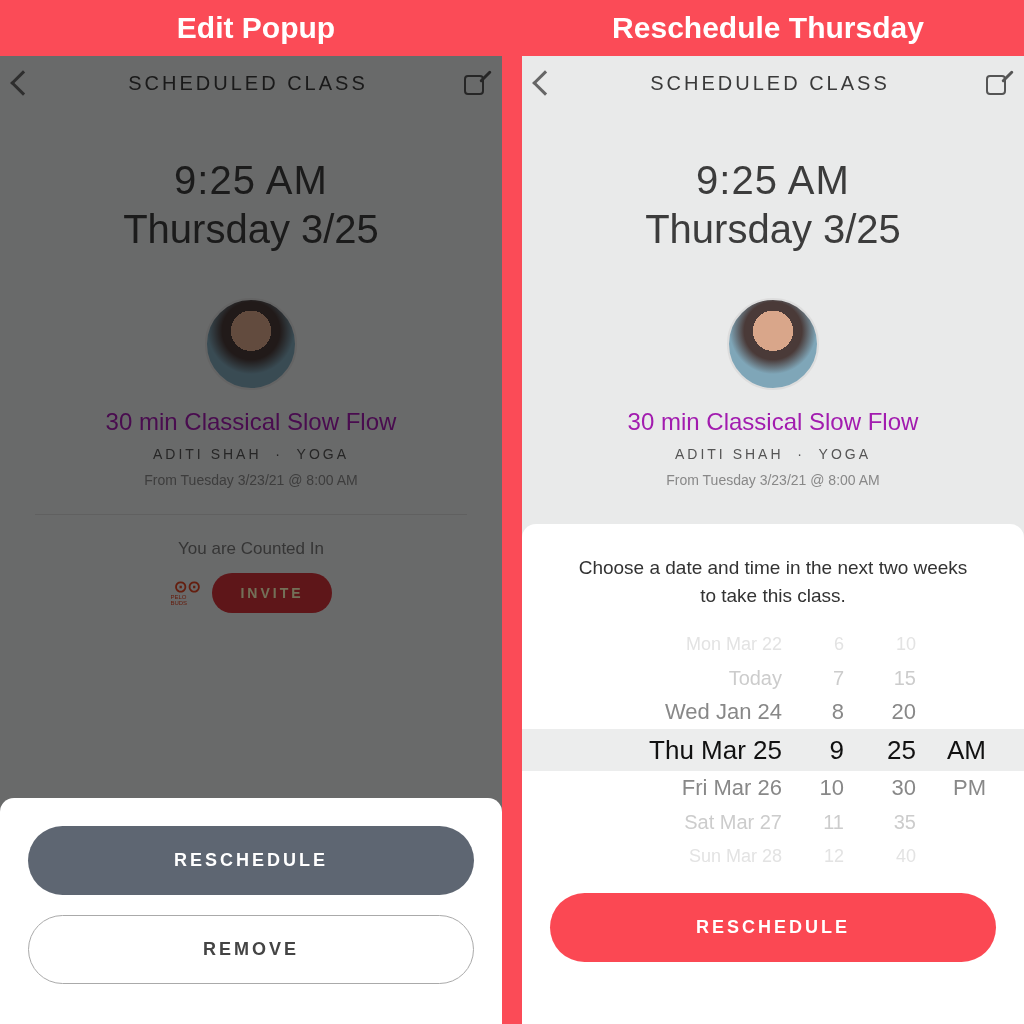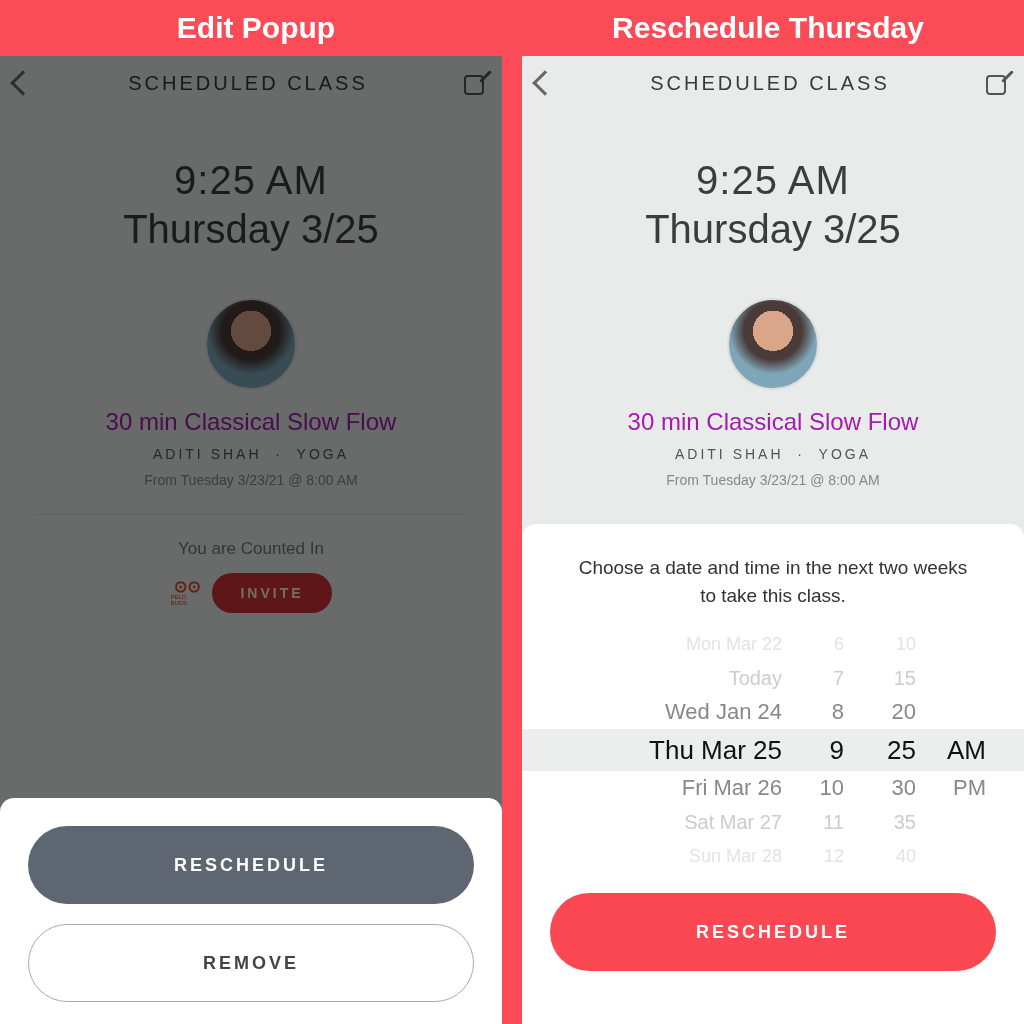--- a/index.html
+++ b/index.html
@@ -25,21 +25,21 @@
   .from { font-size: 14px; color: #888; margin-top: 10px; }
   .divider { width: 86%; height: 1px; background: #d6d6d6; margin-top: 26px; }
   .counted { font-size: 17px; color: #777; margin-top: 24px; }
   .invite-row { display: flex; align-items: center; gap: 8px; margin-top: 14px; }
   .buds { width: 34px; height: 34px; border-radius: 50%; display:flex; flex-direction:column; align-items:center; justify-content:center; font-size:6px; color:#d42; }
   .buds .eyes { font-size: 16px; line-height: 14px; font-weight:700; }
   .invite-btn { background: #d13138; color: #fef9c3; letter-spacing: 3px; font-size: 14px; font-weight:600; padding: 12px 28px; border-radius: 999px; border: none; }
 
   
   .sheet { position: absolute; left: 0; right: 0; bottom: 0; background: #fff; border-top-left-radius: 14px; border-top-right-radius: 14px; z-index: 10; padding: 28px 28px 22px; }
-  .pill-btn { width: 100%; height: 78px; border-radius: 999px; font-size: 18px; letter-spacing: 3px; font-weight: 600; display:flex; align-items:center; justify-content:center; border: none; }
+  .pill-btn { width: 100%; height: 69px; border-radius: 999px; font-size: 18px; letter-spacing: 3px; font-weight: 600; display:flex; align-items:center; justify-content:center; border: none; }
   .pill-dark { background: #5e6672; color: #fff; }
   .pill-outline { background: #fff; color: #444; border: 1.5px solid #aaa; margin-top: 20px; }
   .pill-red { background: #fb4853; color: #fff; }
 
   .sheet-instr { text-align: center; font-size: 19px; color: #333; line-height: 1.45; padding: 2px 20px 18px; }
 
   .picker { position: relative; height: 240px; margin-bottom: 26px; }
   .picker-band { position: absolute; left: -28px; right: -28px; top: 102px; height: 42px; background: #eceded; }
   .picker-cols { position: relative; display: flex; height: 100%; align-items: flex-start; padding-left: 22px; }
   .col { display: flex; flex-direction: column; align-items: flex-end; justify-content: flex-start; }

